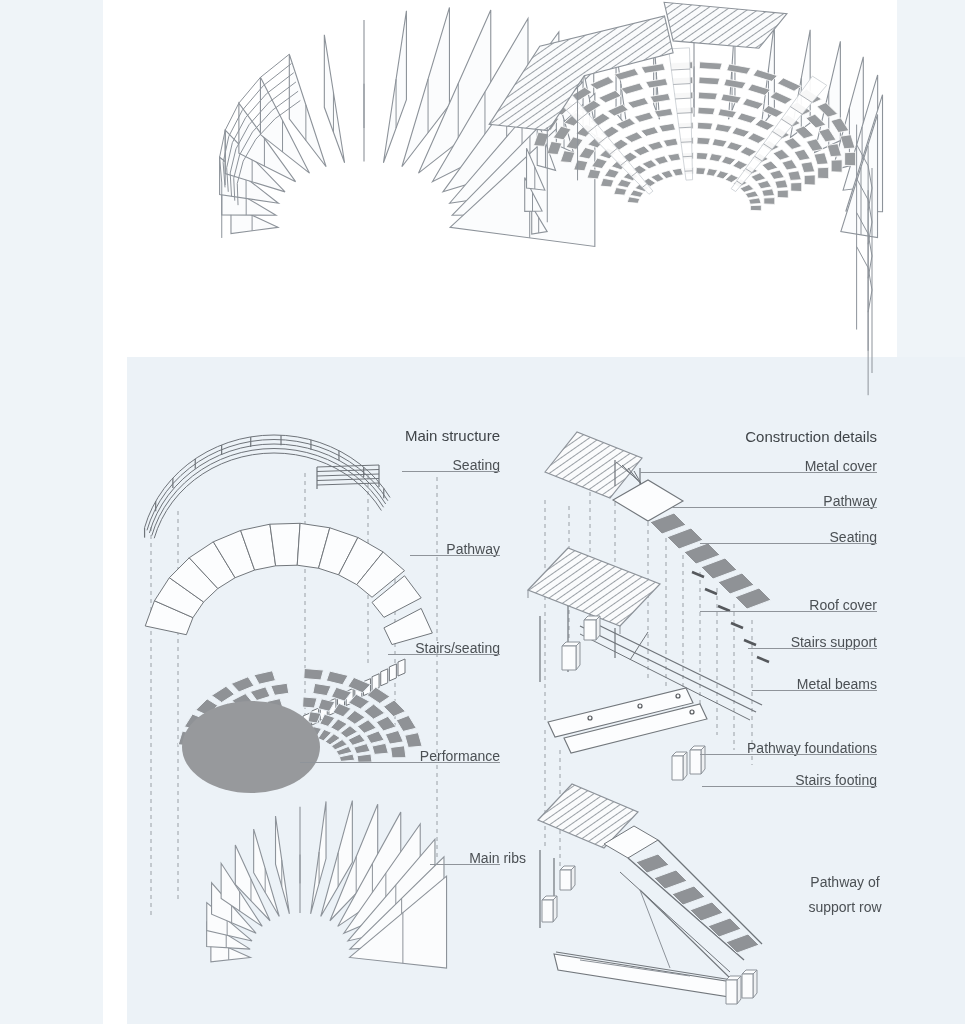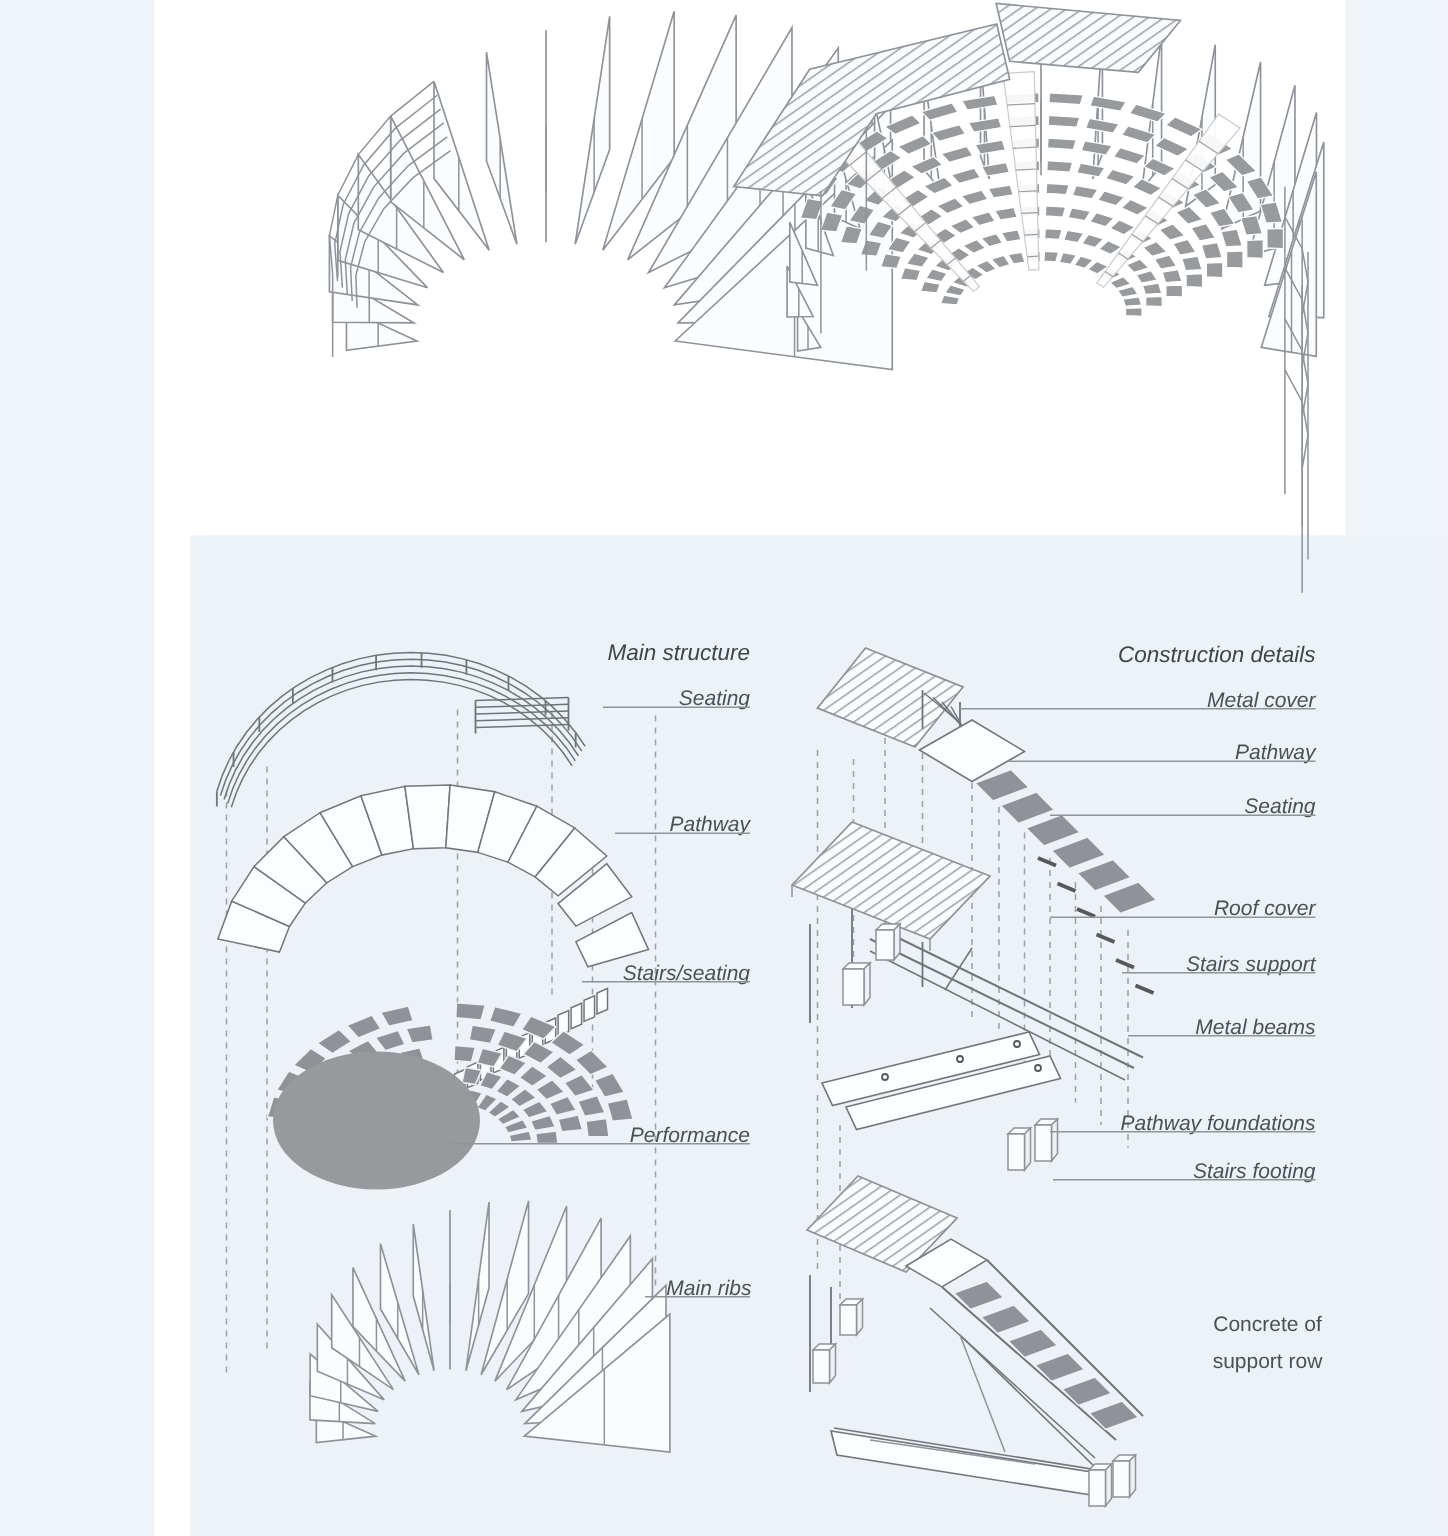--- a/index.html
+++ b/index.html
@@ -8,21 +8,21 @@
     background:#ffffff;
     font-family:"Liberation Sans", sans-serif;
   }
   .panel{position:absolute;}
   #strip-left{left:0;top:0;width:103px;height:1024px;background:#eff4f8;}
   #strip-topright{left:897px;top:0;width:68px;height:357px;background:#eff4f8;}
   #panel-bottom{left:127px;top:357px;width:838px;height:667px;background:#ecf2f7;}
   svg{position:absolute;overflow:visible;}
   .lbl{
     position:absolute;color:#4b5054;font-size:14px;line-height:16px;
-    white-space:nowrap;font-style:italic;
+    white-space:nowrap;
   }
   .heading{font-size:15px;color:#3f4448;}
   .leader{position:absolute;height:1px;background:#8f949a;}
   .caption{
     position:absolute;color:#4b5054;font-size:14px;line-height:25px;
     text-align:center;white-space:nowrap;
   }
 </style>
 </head>
 <body>
@@ -549,21 +549,21 @@
 
 <div class="lbl heading" style="right:465px;top:428px">Main structure</div>
 <div class="lbl" style="right:465px;top:457px">Seating</div>
 <div class="leader" style="left:402px;top:471px;width:98px"></div>
 <div class="lbl" style="right:465px;top:541px">Pathway</div>
 <div class="leader" style="left:410px;top:555px;width:90px"></div>
 <div class="lbl" style="right:465px;top:640px">Stairs/seating</div>
 <div class="leader" style="left:388px;top:654px;width:112px"></div>
 <div class="lbl" style="right:465px;top:748px">Performance</div>
 <div class="leader" style="left:300px;top:762px;width:200px"></div>
-<div class="lbl" style="right:464px;top:850px">Main ribs</div>
+<div class="lbl" style="right:439px;top:850px">Main ribs</div>
 <div class="leader" style="left:430px;top:864px;width:70px"></div>
 
 <div class="lbl heading" style="right:88px;top:429px">Construction details</div>
 <div class="lbl" style="right:88px;top:458px">Metal cover</div>
 <div class="leader" style="left:640px;top:472px;width:237px"></div>
 <div class="lbl" style="right:88px;top:493px">Pathway</div>
 <div class="leader" style="left:672px;top:507px;width:205px"></div>
 <div class="lbl" style="right:88px;top:529px">Seating</div>
 <div class="leader" style="left:700px;top:543px;width:177px"></div>
 <div class="lbl" style="right:88px;top:597px">Roof cover</div>
@@ -571,15 +571,15 @@
 <div class="lbl" style="right:88px;top:634px">Stairs support</div>
 <div class="leader" style="left:748px;top:648px;width:129px"></div>
 <div class="lbl" style="right:88px;top:676px">Metal beams</div>
 <div class="leader" style="left:752px;top:690px;width:125px"></div>
 <div class="lbl" style="right:88px;top:740px">Pathway foundations</div>
 <div class="leader" style="left:700px;top:754px;width:177px"></div>
 <div class="lbl" style="right:88px;top:772px">Stairs footing</div>
 <div class="leader" style="left:702px;top:786px;width:175px"></div>
 
 <div class="caption" style="left:780px;top:870px;width:130px">
-  <div>Concrete of</div>
+  <div>Pathway of</div>
   <div>support row</div>
 </div>
 
 </body></html>

